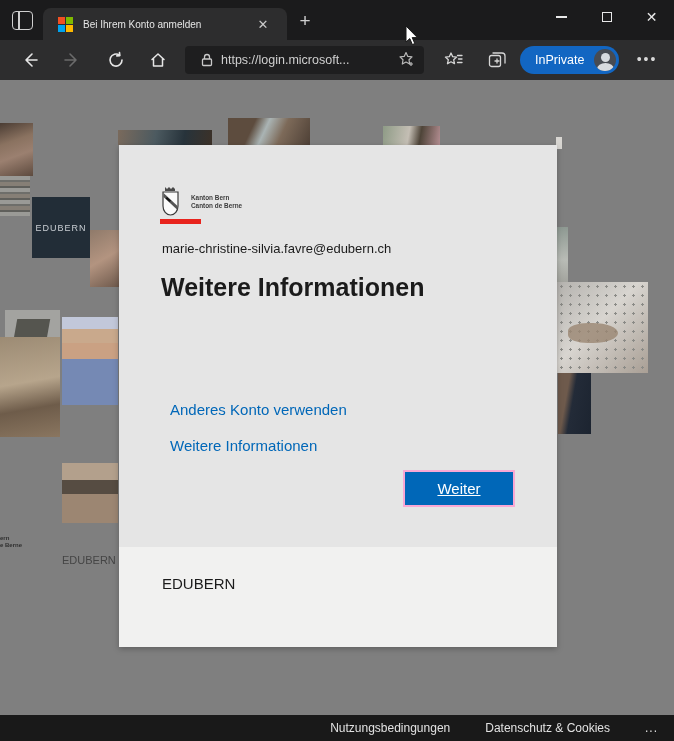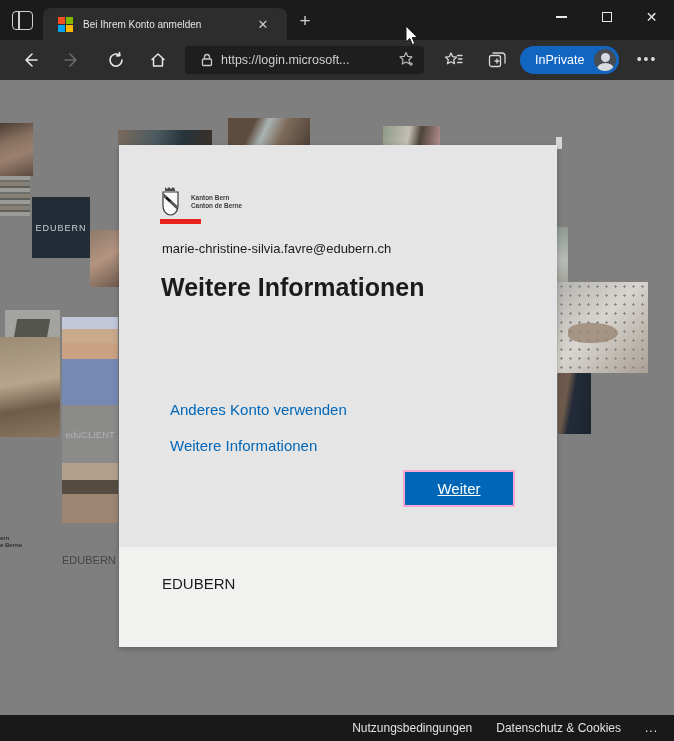--- a/index.html
+++ b/index.html
@@ -103,21 +103,21 @@
   .dlg-link2{top:292px;}
   .dlg-submit{position:absolute;left:284px;top:325px;width:112px;height:37px;box-sizing:border-box;
       background:#0067b8;border:2px solid #f9a8d4;color:#ffffff;font-size:15px;
       font-family:"Liberation Sans",sans-serif;display:flex;align-items:center;justify-content:center;
       text-decoration:underline;cursor:pointer;}
   .dlg-footer{position:absolute;left:0;top:402px;width:438px;height:100px;background:#f1f1f0;}
   .dlg-footer-text{position:absolute;left:43px;top:26px;width:340px;font-size:15px;color:#1b1b1b;line-height:21px;}
 
   
   .bottombar{position:absolute;left:0;top:715px;width:674px;height:26px;background:#191919;
-             display:flex;align-items:center;justify-content:flex-end;gap:24px;padding-right:16px;
+             display:flex;align-items:center;justify-content:flex-end;gap:35px;padding-right:16px;
              box-sizing:border-box;}
   .bottombar .blink{font-size:12px;color:#e2e2e2;}
   .bottombar .bdots{font-size:12px;color:#e2e2e2;letter-spacing:1px;}
 
   .cursor{position:absolute;left:405px;top:25px;z-index:100;pointer-events:none;}
   .line{display:block;}
 </style>
 </head>
 <body>
 
@@ -218,23 +218,20 @@
     <div class="tile t-top-mid"></div>
     <div class="tile t-two-people"></div>
     <div class="tile t-topright"></div>
     <div class="tile t-sliver"></div>
     <div class="tile t-person-strip"></div>
     <div class="tile t-phone"></div>
     <div class="tile t-darkface"></div>
     <div class="tile t-laptop"></div>
     <div class="tile t-girl"></div>
     <div class="tile t-family"></div>
-    <div class="tile t-educlient">
-      <span>eduCLIENT</span>
-    </div>
     <div class="tile t-glasses"></div>
     <div class="tile logo-fragment">
       <span class="line">ern</span>
       <span class="line">e Berne</span>
     </div>
     <div class="tile edubern-ist">EDUBERN ist</div>
 
     <div class="dialog">
       <span class="k-logo">
         <svg width="19" height="32" viewBox="0 0 19 32">

